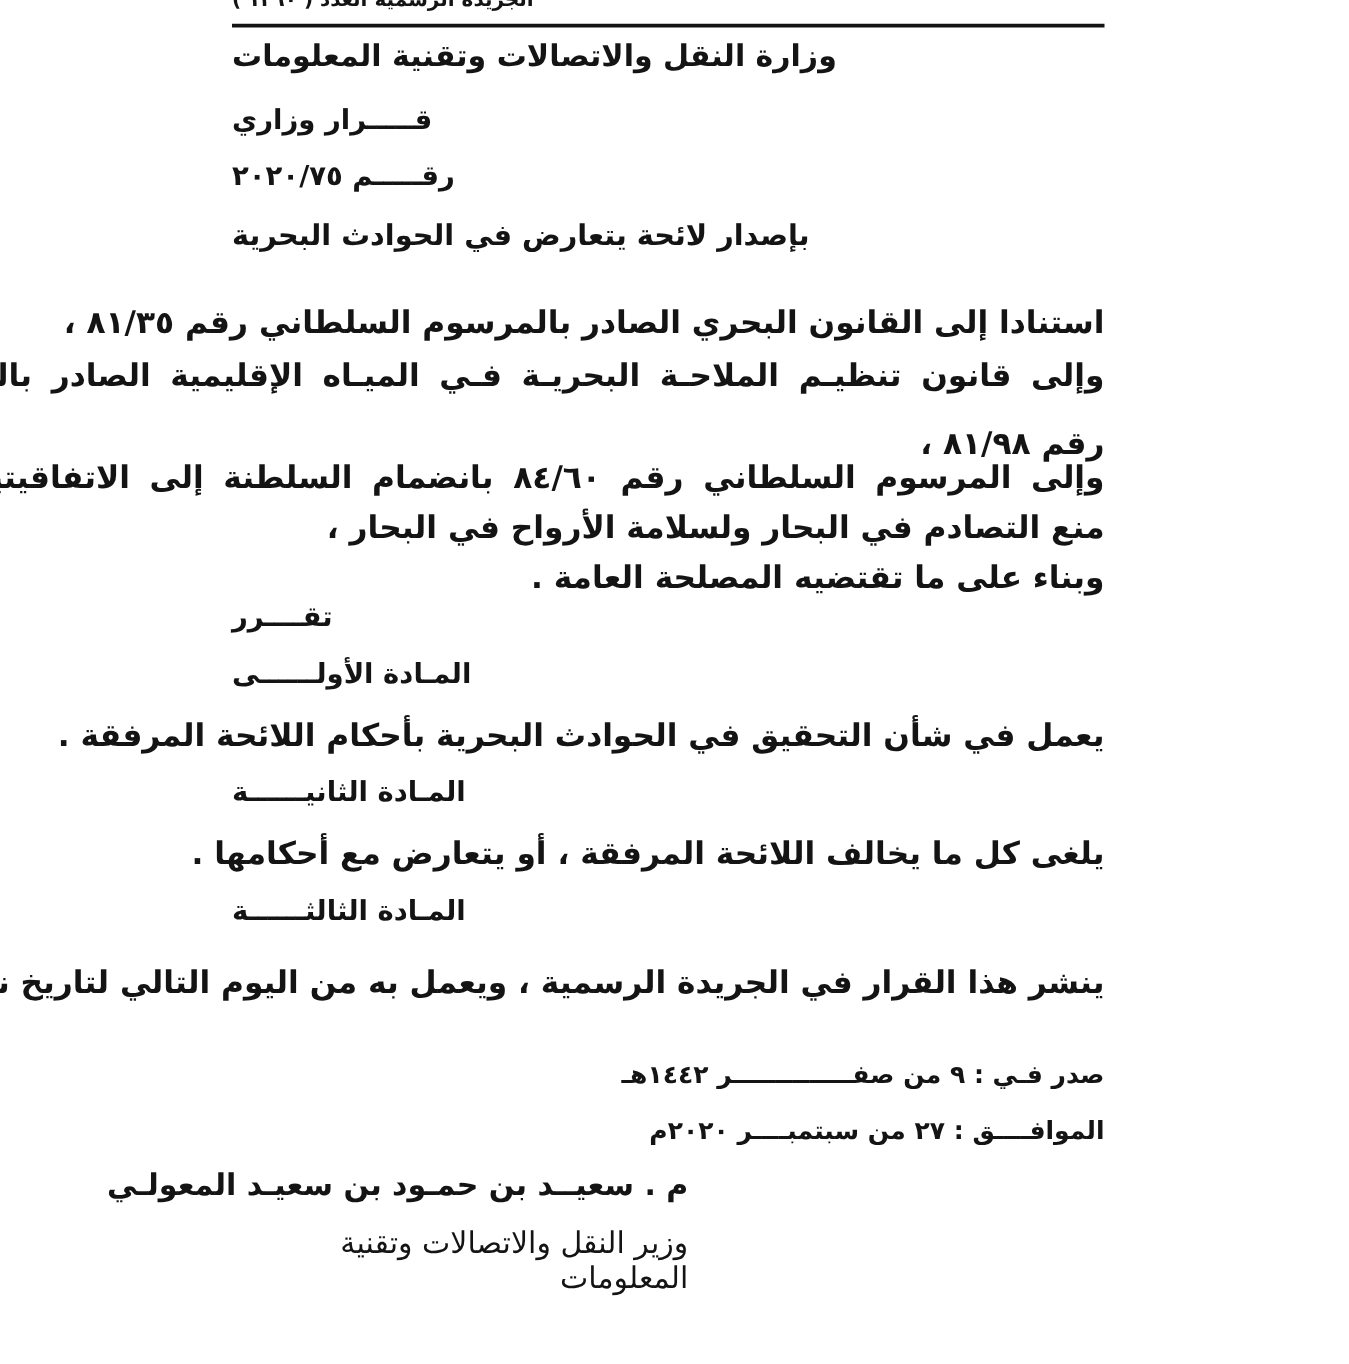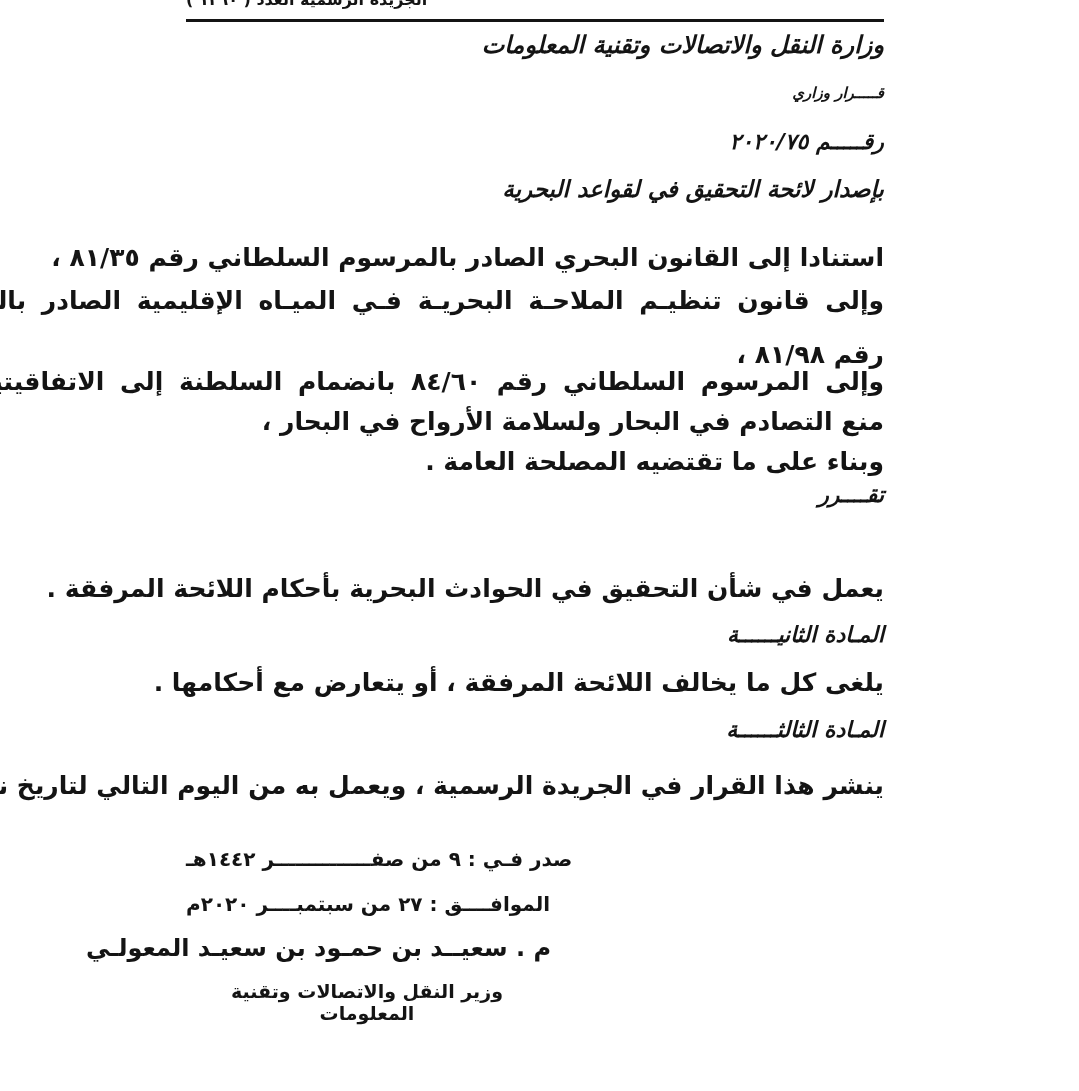--- a/index.html
+++ b/index.html
@@ -8,58 +8,59 @@
     width:1079px;height:1091px;
     background:#ffffff;
     font-family:"DejaVu Sans",sans-serif;
     color:#141414;
     overflow:hidden;
   }
   .abs{position:absolute;left:186px;width:698px;direction:rtl;}
   .clip-top{top:0;height:13px;overflow:hidden;text-align:left;}
   .clip-top .inner{display:block;margin-top:-10px;font-size:16px;font-weight:700;letter-spacing:.3px;}
   .rule{top:19px;height:3px;background:#141414;}
-  .h-center{text-align:right;font-weight:700;font-style:italic;}
+  .h-center{text-align:left;font-weight:700;}
   .h-ministry{top:31px;font-size:24px;}
-  .h-qarar{top:84px;font-size:15px;}
+  .h-qarar{top:84px;font-size:22px;}
   .h-raqm{top:129px;font-size:22px;}
   .h-subject{top:176px;font-size:23px;}
   .bodyline{font-size:25px;font-weight:700;text-align:right;white-space:nowrap;}
   .stretch{word-spacing:7px;}
   .sec{font-size:22px;}
-  .sig{font-size:20px;font-weight:700;text-align:left;white-space:nowrap;}
+  .sig{font-size:20px;font-weight:700;text-align:right;white-space:nowrap;}
   .name-block{position:absolute;left:183px;width:368px;direction:rtl;text-align:center;}
   .m-name{top:934px;font-size:24px;font-weight:700;white-space:nowrap;}
-  .m-title{top:980px;font-size:19px;font-weight:700;}
+  .m-title{top:980px;font-size:24px;font-weight:400;text-align:right;}
 </style>
 </head>
 <body>
 
 <div class="page">
 
   <div class="abs clip-top">
     <span class="inner">الجريدة الرسمية العدد ( ١٣٦٠ )</span>
   </div>
 
   <div class="abs rule"></div>
 
   <div class="abs h-center h-ministry">وزارة النقل والاتصالات وتقنية المعلومات</div>
   <div class="abs h-center h-qarar">قـــــرار وزاري</div>
   <div class="abs h-center h-raqm">رقـــــم ٢٠٢٠/٧٥</div>
-  <div class="abs h-center h-subject">بإصدار لائحة التحقيق في لقواعد البحرية</div>
+  <div class="abs h-center h-subject">بإصدار لائحة يتعارض في الحوادث البحرية</div>
 
   <div class="abs bodyline" style="top:243px;">استنادا إلى القانون البحري الصادر بالمرسوم السلطاني رقم ٨١/٣٥ ،</div>
   <div class="abs bodyline stretch" style="top:286px;">وإلى قانون تنظيـم الملاحـة البحريـة فـي الميـاه الإقليمية الصادر بالمرسوم السلطاني</div>
   <div class="abs bodyline" style="top:340px;">رقم ٨١/٩٨ ،</div>
   <div class="abs bodyline stretch" style="top:367px;">وإلى المرسوم السلطاني رقم ٨٤/٦٠ بانضمام السلطنة إلى الاتفاقيتين الدوليتين لقواعد</div>
   <div class="abs bodyline" style="top:407px;">منع التصادم في البحار ولسلامة الأرواح في البحار ،</div>
   <div class="abs bodyline" style="top:447px;">وبناء على ما تقتضيه المصلحة العامة .</div>
 
   <div class="abs h-center sec" style="top:482px;">تقــــرر</div>
 
+  <div class="abs h-center sec" style="top:527px;">المـادة الأولــــــى</div>
   <div class="abs bodyline" style="top:574px;">يعمل في شأن التحقيق في الحوادث البحرية بأحكام اللائحة المرفقة .</div>
 
   <div class="abs h-center sec" style="top:622px;">المـادة الثانيــــــة</div>
   <div class="abs h-center sec" style="top:717px;">المـادة الثالثــــــة</div>
 
   <div class="abs bodyline" style="top:668px;">يلغى كل ما يخالف اللائحة المرفقة ، أو يتعارض مع أحكامها .</div>
   <div class="abs bodyline" style="top:771px;">ينشر هذا القرار في الجريدة الرسمية ، ويعمل به من اليوم التالي لتاريخ نشره .</div>
 
   <div class="abs sig" style="top:847px;">صدر فـي : ٩ من صفــــــــــــــر ١٤٤٢هـ</div>
   <div class="abs sig" style="top:892px;">الموافــــق : ٢٧ من سبتمبــــر ٢٠٢٠م</div>

